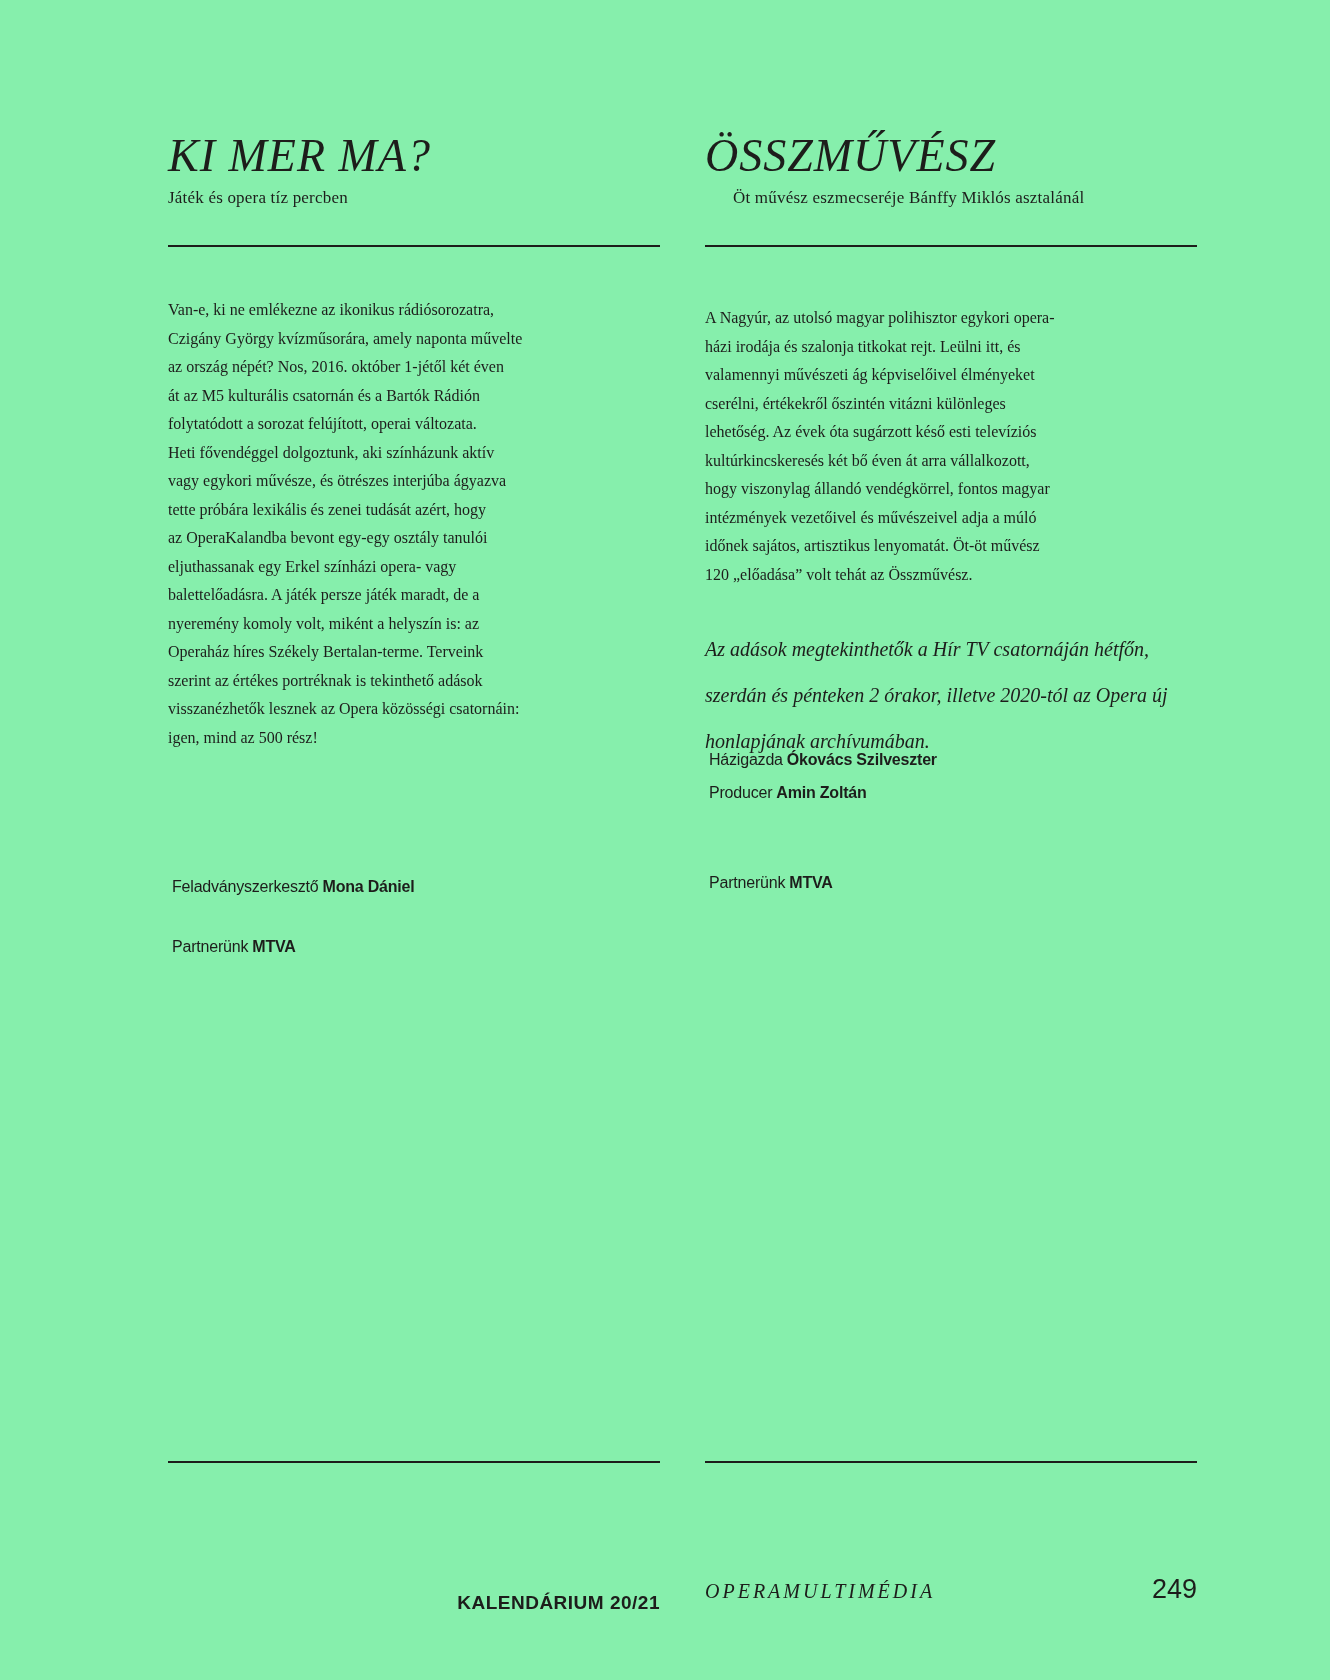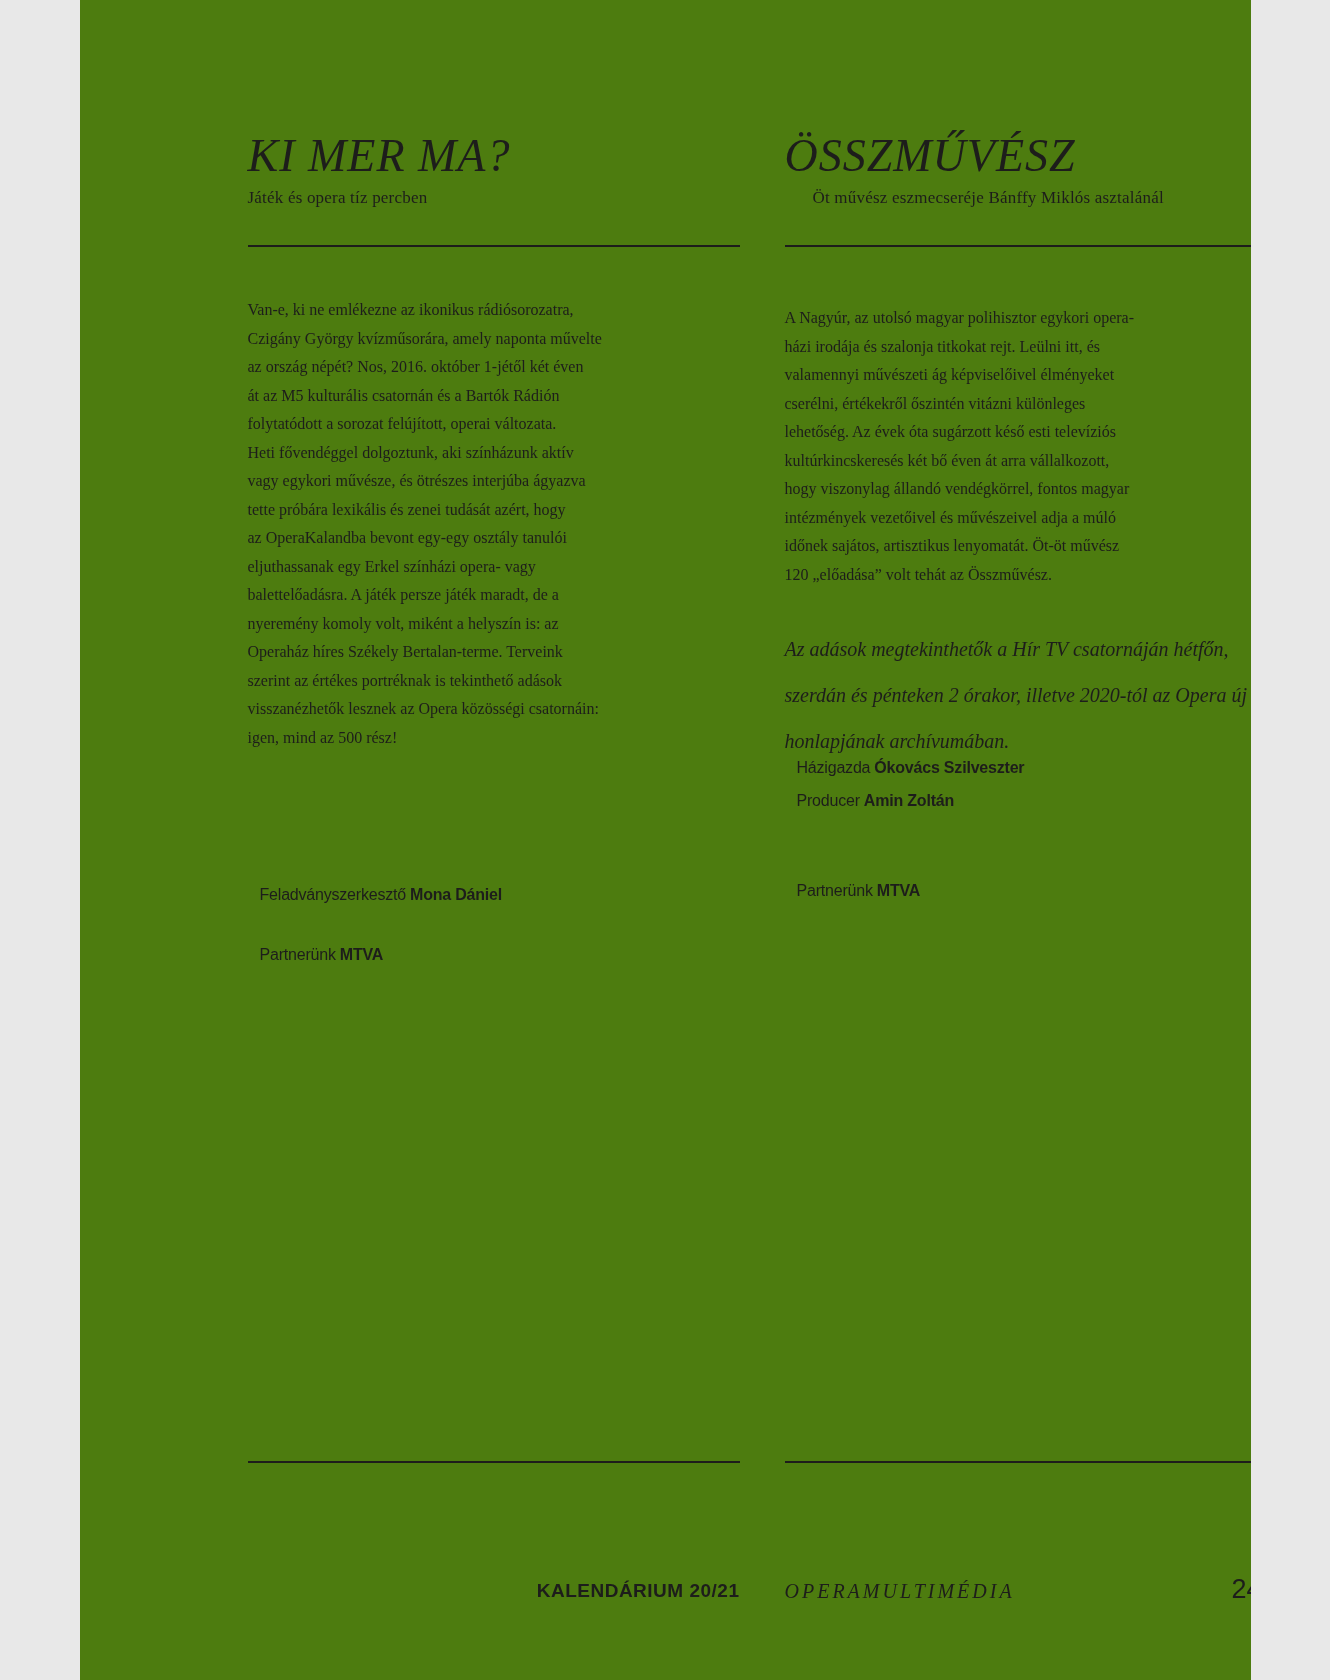--- a/index.html
+++ b/index.html
@@ -1,20 +1,20 @@
 <!DOCTYPE html>
 <html lang="hu"><head>
 <meta charset="utf-8">
 <style>
   html,body{margin:0;padding:0;background:#e8e8e8;}
   .page{
     position:relative;
-    width:1171px;height:1680px;
+    width:1330px;height:1680px;
     margin:0 auto;
-    background:#4d7c0f;
+    background:#86efac;
     font-family:"Liberation Serif", serif;
     color:#1d1d1b;
     overflow:hidden;
   }
   .abs{position:absolute;}
   
   .colL{left:168px;width:492px;}
   .colR{left:705px;width:492px;}
 
   .title{
@@ -42,30 +42,31 @@
     font-size:20px;
     font-style:italic;
     line-height:46px;
     white-space:pre-line;
   }
   .credit{
     font-family:"Liberation Sans", sans-serif;
     font-size:16px;
     letter-spacing:-0.2px;
     line-height:22px;
-    margin:12px;
+    margin:4px;
   }
   .credit .name{font-weight:bold;margin-left:4px;}
   .credit .sep{margin-left:2px;}
   .footer-edition{
     font-family:"Liberation Sans", sans-serif;
     font-weight:bold;
     font-size:19px;
     letter-spacing:0.5px;
     text-align:right;
+    margin-top:12px;
   }
   .footer-section{
     font-style:italic;
     font-size:20px;
     letter-spacing:3px;
   }
   .footer-page{
     font-family:"Liberation Sans", sans-serif;
     font-weight:normal;
     font-size:27px;

